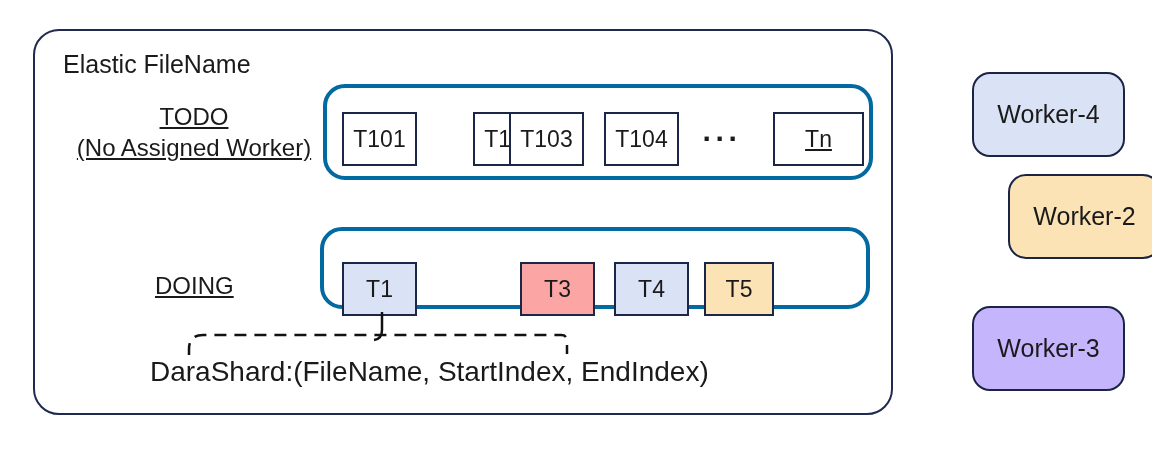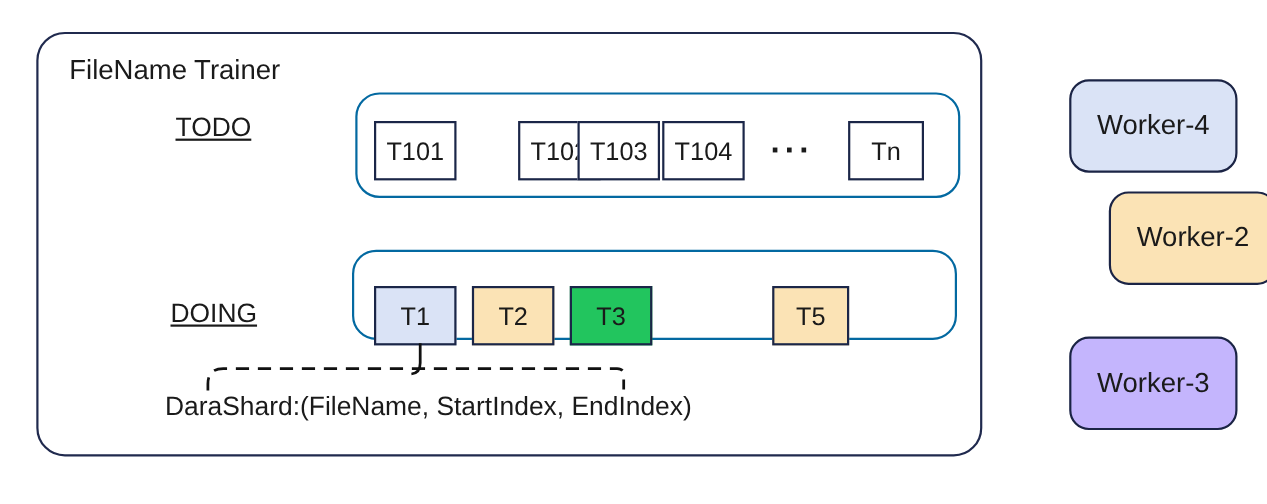--- a/index.html
+++ b/index.html
@@ -18,21 +18,21 @@
   .title{
     left:63px;top:50px;font-size:25px;font-weight:400;
     white-space:nowrap;
   }
   .queue-label{
     font-size:24px;line-height:31px;text-align:center;white-space:nowrap;text-decoration:underline;
   }
   .todo-label{left:58px;top:101px;width:272px;}
   .doing-label{left:155px;top:270px;}
   .queue-container{
-    border:2px solid #0369a1;border-radius:22px;background:#ffffff;
+    border:4px solid #0369a1;border-radius:22px;background:#ffffff;
     box-sizing:border-box;
   }
   .todo-container{left:323px;top:84px;width:550px;height:96px;}
   .doing-container{left:320px;top:227px;width:550px;height:82px;}
   .task-box{
     position:absolute;width:75px;height:54px;box-sizing:border-box;
     border:2px solid #1b2648;background:#ffffff;
     display:flex;align-items:center;justify-content:center;
     font-size:23px;
   }
@@ -40,50 +40,51 @@
     position:absolute;display:flex;align-items:center;justify-content:center;
     font-size:30px;font-weight:700;letter-spacing:3px;color:#1a1a1a;
   }
   .legend-box{
     left:972px;width:153px;height:85px;box-sizing:border-box;
     border:2px solid #1b2445;border-radius:18px;
     display:flex;align-items:center;justify-content:center;
     font-size:25px;
   }
   .annotation{
-    left:150px;top:356px;font-size:24px;white-space:nowrap;
+    left:150px;top:356px;font-size:28px;white-space:nowrap;
   }
   svg.overlay{position:absolute;left:0;top:0;pointer-events:none;}
 </style>
 </head>
 <body>
 
 <div class="abs outer-frame"></div>
 
-<div class="abs title">FileName Trainer</div>
+<div class="abs title">Elastic FileName</div>
 
 <div class="abs queue-label todo-label">
   <div>TODO</div>
+  <div>(No Assigned Worker)</div>
 </div>
 
 <div class="abs queue-container todo-container">
   <div class="task-box" style="left:15px;top:24px;">T101</div>
   <div class="task-box" style="left:104px;top:24px;margin-left:42px;">T102</div>
-  <div class="task-box" style="left:200px;top:24px;">T103</div>
+  <div class="task-box" style="left:182px;top:24px;">T103</div>
   <div class="task-box" style="left:277px;top:24px;">T104</div>
   <div class="ellipsis-cell" style="left:360px;top:24px;width:70px;height:54px;">···</div>
-  <div class="task-box" style="left:446px;top:24px;width:69px;">Tn</div>
+  <div class="task-box" style="left:446px;top:24px;width:91px;text-decoration:underline;">Tn</div>
 </div>
 
 <div class="abs queue-label doing-label">DOING</div>
 
 <div class="abs queue-container doing-container">
   <div class="task-box" style="left: 18px; top: 31px; background-color: rgb(218, 227, 246);">T1</div>
-  <div class="task-box" style="left: 107px; top: 31px; background-color: rgb(251, 227, 181);">T2</div>
-  <div class="task-box" style="left: 196px; top: 31px; background-color: #22c55e;">T3</div>
+  <div class="task-box" style="left: 196px; top: 31px; background-color: #fca5a5;">T3</div>
+  <div class="task-box" style="left: 290px; top: 31px; background-color: rgb(218, 227, 246);">T4</div>
   <div class="task-box" style="left: 380px; top: 31px; width: 70px; background-color: rgb(251, 227, 181);">T5</div>
 </div>
 
 <svg class="overlay" width="1152" height="458" viewBox="0 0 1152 458">
 
   <path d="M 382 312 L 382 330 Q 382 339 374 340" fill="none" stroke="#111111" stroke-width="2.5"></path>
 
   <path d="M 189 355 L 189 349 Q 189 335 203 335 L 561 335 Q 567 335 567 341 L 567 354" fill="none" stroke="#111111" stroke-width="2.5" stroke-dasharray="12 8"></path>
 </svg>
 

